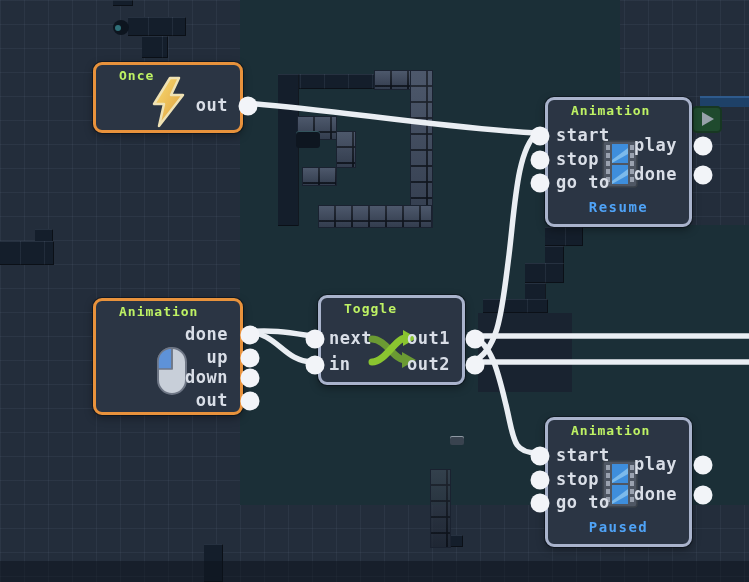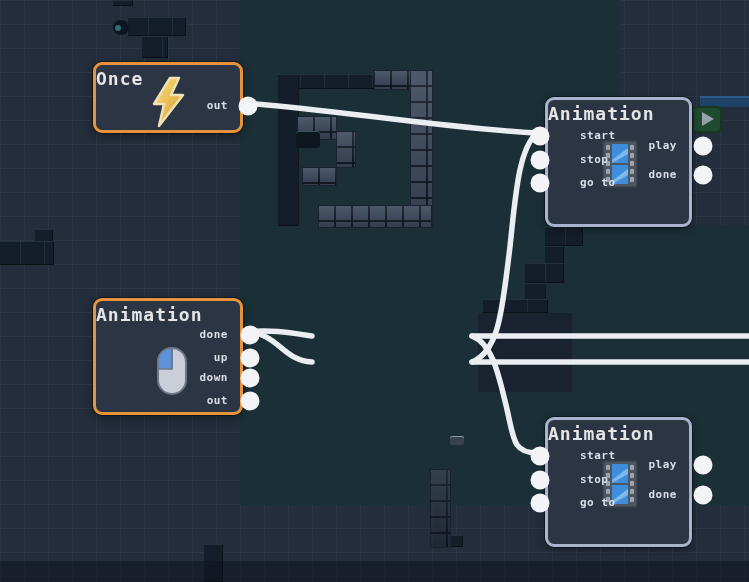--- a/index.html
+++ b/index.html
@@ -33,28 +33,28 @@
   #wires{position:absolute;left:0;top:0;z-index:3;}
   #wires path, #wires line{stroke:#eaeef3;stroke-width:5.5;fill:none;stroke-linecap:round;}
   
   .node{
     position:absolute; background:#2b3544; border:3px solid #a9b3cc; border-radius:9px;
     box-shadow:0 0 0 1px rgba(8,12,20,.55), 0 3px 8px rgba(0,0,0,.35);
     z-index:4; box-sizing:border-box; color:#fff;
   }
   .node.event{border-color:#e8923c;}
   .node-title{
-    position:absolute; top:3px; left:0; font-weight:bold; font-size:18px;
-    letter-spacing:1px; color:#e5e5e5; white-space:nowrap;
+    position:absolute; top:3px; left:23px; font-weight:bold; font-size:13px;
+    letter-spacing:1px; color:#bef264; white-space:nowrap;
   }
   .port-label{
-    position:absolute; font-weight:bold; font-size:11px; letter-spacing:.5px;
-    color:#d9dee7; transform:translateY(-55%); white-space:nowrap;margin-left:10px;
-  }
-  .pl-r{right:12px;} .pl-l{left:22px;text-align:center;}
+    position:absolute; font-weight:bold; font-size:17px; letter-spacing:.5px;
+    color:#d9dee7; transform:translateY(-55%); white-space:nowrap;
+  }
+  .pl-r{right:12px;} .pl-l{left:8px;text-align:center;}
   .port{
     position:absolute; width:19px; height:19px; border-radius:50%;
     background:#f2f4f8; transform:translate(-50%,-50%); z-index:6;
   }
   .caption{
     position:absolute; bottom:9px; left:0; width:100%; text-align:center;
     font-weight:bold; font-size:14px; letter-spacing:1.5px; color:#4fa3f7;
   }
   .icon{position:absolute;}
   
@@ -145,20 +145,37 @@
     <div class="port-label pl-r" style="top:34px;">done</div>
     <div class="port-label pl-r" style="top:57px;">up</div>
     <div class="port-label pl-r" style="top:77px;">down</div>
     <div class="port-label pl-r" style="top:100px;">out</div>
     <div class="port" style="left:154px;top:34px;"></div>
     <div class="port" style="left:154px;top:57px;"></div>
     <div class="port" style="left:154px;top:77px;"></div>
     <div class="port" style="left:154px;top:100px;"></div>
   </div>
 
+  <div class="node" style="left:318px;top:295px;width:147px;height:90px;">
+    <div class="node-title">Toggle</div>
+    <svg class="icon" style="left:46px;top:31px;" width="52" height="42" viewBox="0 0 52 42">
+      <path d="M5 10 C 18 10, 27 30, 37 31" stroke="#6b9a33" stroke-width="7" fill="none" stroke-linecap="round"></path>
+      <polygon points="35,23 49,31 35,39" fill="#6b9a33"></polygon>
+      <path d="M5 33 C 18 33, 28 10, 38 9" stroke="#8ac530" stroke-width="7" fill="none" stroke-linecap="round"></path>
+      <polygon points="36,1 50,9 36,17" fill="#8ac530"></polygon>
+    </svg>
+    <div class="port-label pl-l" style="top:41px;">next</div>
+    <div class="port-label pl-l" style="top:67px;">in</div>
+    <div class="port-label pl-r" style="top:41px;">out1</div>
+    <div class="port-label pl-r" style="top:67px;">out2</div>
+    <div class="port" style="left:-6px;top:41px;"></div>
+    <div class="port" style="left:-6px;top:67px;"></div>
+    <div class="port" style="left:154px;top:41px;"></div>
+    <div class="port" style="left:154px;top:67px;"></div>
+  </div>
 
   <div class="node" style="left:545px;top:97px;width:147px;height:130px;">
     <div class="node-title">Animation</div>
     <svg class="icon" style="left:54px;top:40px;" width="36" height="48" viewBox="0 0 36 48">
       <rect x="1" y="1" width="34" height="46" rx="3" fill="#4e5663" stroke="#394049" stroke-width="1.5"></rect>
       <rect x="4" y="5" width="4" height="5" fill="#9aa2b0"></rect>
         <rect x="4" y="13" width="4" height="5" fill="#9aa2b0"></rect>
       <rect x="4" y="21" width="4" height="5" fill="#9aa2b0"></rect>
         <rect x="4" y="29" width="4" height="5" fill="#9aa2b0"></rect>
       <rect x="4" y="37" width="4" height="5" fill="#9aa2b0"></rect>
@@ -175,20 +192,21 @@
     <div class="port-label pl-l" style="top:36px;">start</div>
     <div class="port-label pl-l" style="top:60px;">stop</div>
     <div class="port-label pl-l" style="top:83px;">go to</div>
     <div class="port-label pl-r" style="top:46px;">play</div>
     <div class="port-label pl-r" style="top:75px;">done</div>
     <div class="port" style="left:-8px;top:36px;"></div>
     <div class="port" style="left:-8px;top:60px;"></div>
     <div class="port" style="left:-8px;top:83px;"></div>
     <div class="port" style="left:155px;top:46px;"></div>
     <div class="port" style="left:155px;top:75px;"></div>
+    <div class="caption">Resume</div>
   </div>
 
   <div class="node" style="left:545px;top:417px;width:147px;height:130px;">
     <div class="node-title">Animation</div>
     <svg class="icon" style="left:54px;top:40px;" width="36" height="48" viewBox="0 0 36 48">
       <rect x="1" y="1" width="34" height="46" rx="3" fill="#4e5663" stroke="#394049" stroke-width="1.5"></rect>
       <rect x="4" y="5" width="4" height="5" fill="#9aa2b0"></rect>
         <rect x="4" y="13" width="4" height="5" fill="#9aa2b0"></rect>
       <rect x="4" y="21" width="4" height="5" fill="#9aa2b0"></rect>
         <rect x="4" y="29" width="4" height="5" fill="#9aa2b0"></rect>
@@ -206,15 +224,16 @@
     <div class="port-label pl-l" style="top:36px;">start</div>
     <div class="port-label pl-l" style="top:60px;">stop</div>
     <div class="port-label pl-l" style="top:83px;">go to</div>
     <div class="port-label pl-r" style="top:45px;">play</div>
     <div class="port-label pl-r" style="top:75px;">done</div>
     <div class="port" style="left:-8px;top:36px;"></div>
     <div class="port" style="left:-8px;top:60px;"></div>
     <div class="port" style="left:-8px;top:83px;"></div>
     <div class="port" style="left:155px;top:45px;"></div>
     <div class="port" style="left:155px;top:75px;"></div>
+    <div class="caption">Paused</div>
   </div>
 
 </div>
 
 </body></html>

